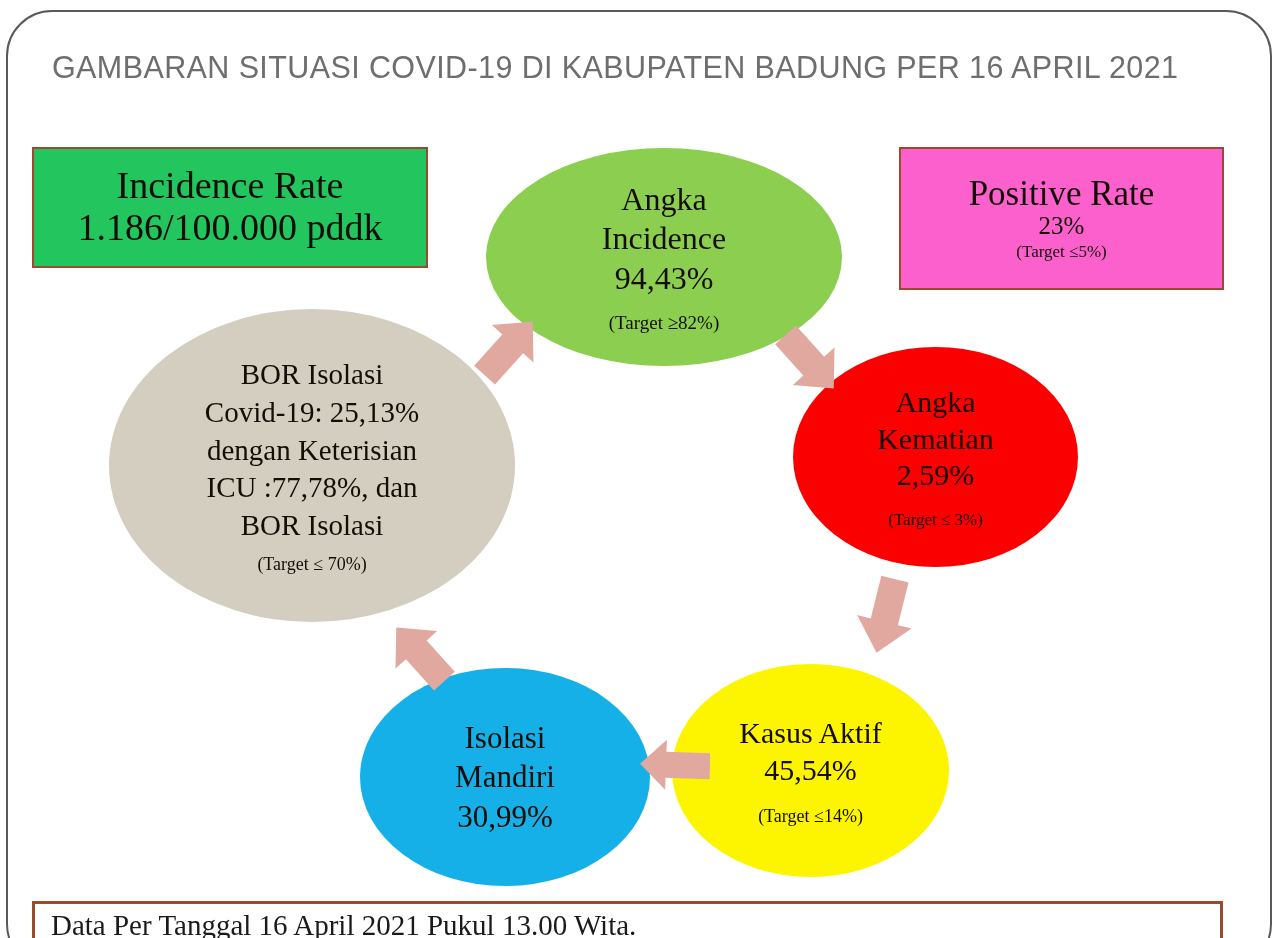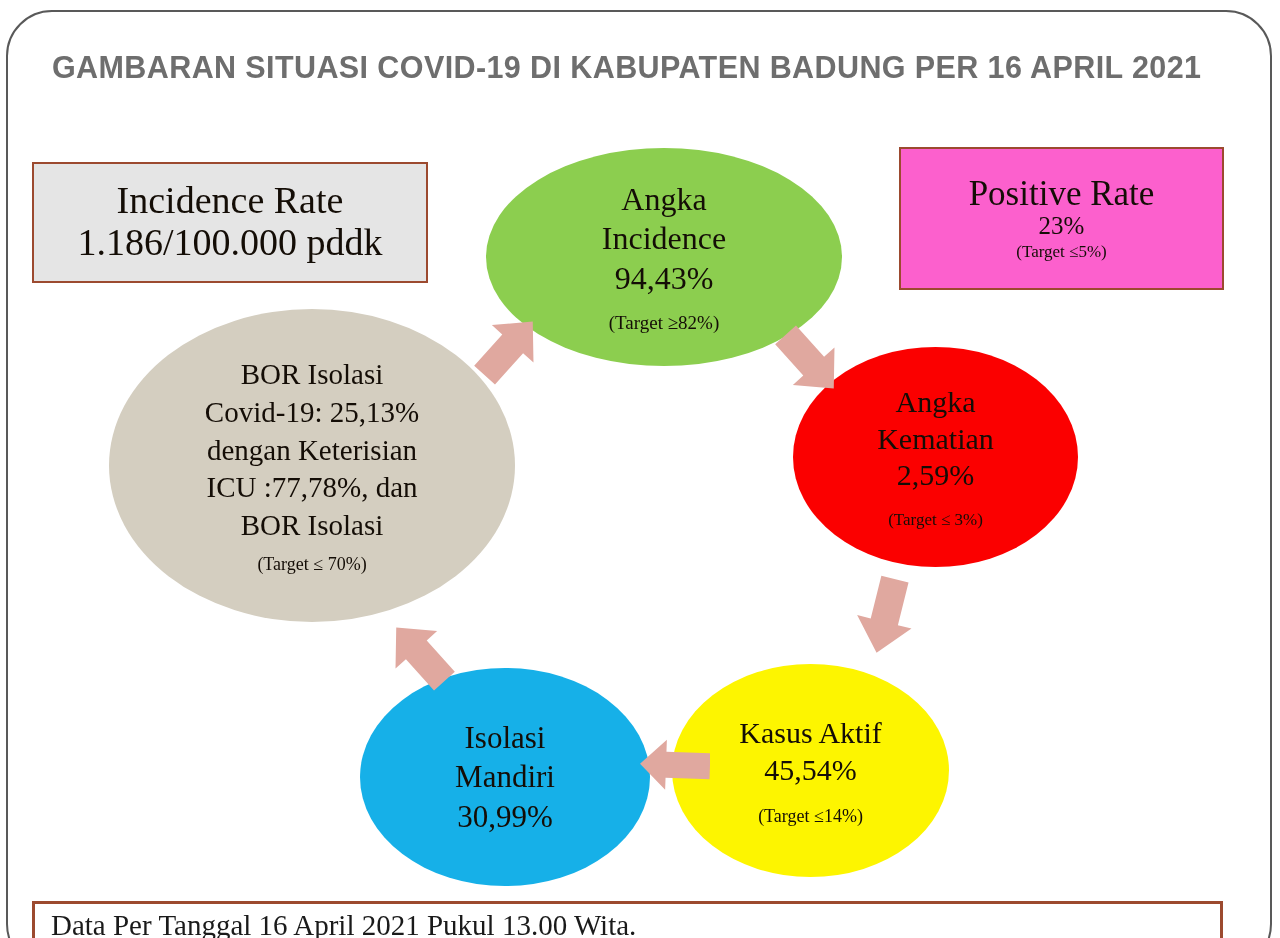--- a/index.html
+++ b/index.html
@@ -30,45 +30,45 @@
     border-radius: 46px;
     box-sizing: border-box;
     pointer-events: none;
   }
   #title {
     position: absolute;
     left: 52px;
     top: 50px;
     width: 1160px;
     font-family: "Liberation Sans", sans-serif;
-    font-weight: bold;
+    font-weight: normal;
     font-size: 30.5px;
     letter-spacing: 0.4px;
     color: #6e6e6e;
     white-space: nowrap;
   }
 
   
   .box {
     position: absolute;
     box-sizing: border-box;
     border: 2px solid #9c4a2f;
     display: flex;
     flex-direction: column;
     align-items: center;
     justify-content: center;
     color: #140d06;
     text-align: center;
   }
   #box-incidence {
     left: 32px;
-    top: 162px;
+    top: 147px;
     width: 396px;
     height: 121px;
-    background: #e5e5e5;
+    background: #22c55e;
   }
   #box-incidence .l1 { font-size: 38px; line-height: 1.05; }
   #box-incidence .l2 { font-size: 38px; line-height: 1.12; }
 
   #box-positive {
     left: 899px;
     top: 147px;
     width: 325px;
     height: 143px;
     background: #fc60cd;

